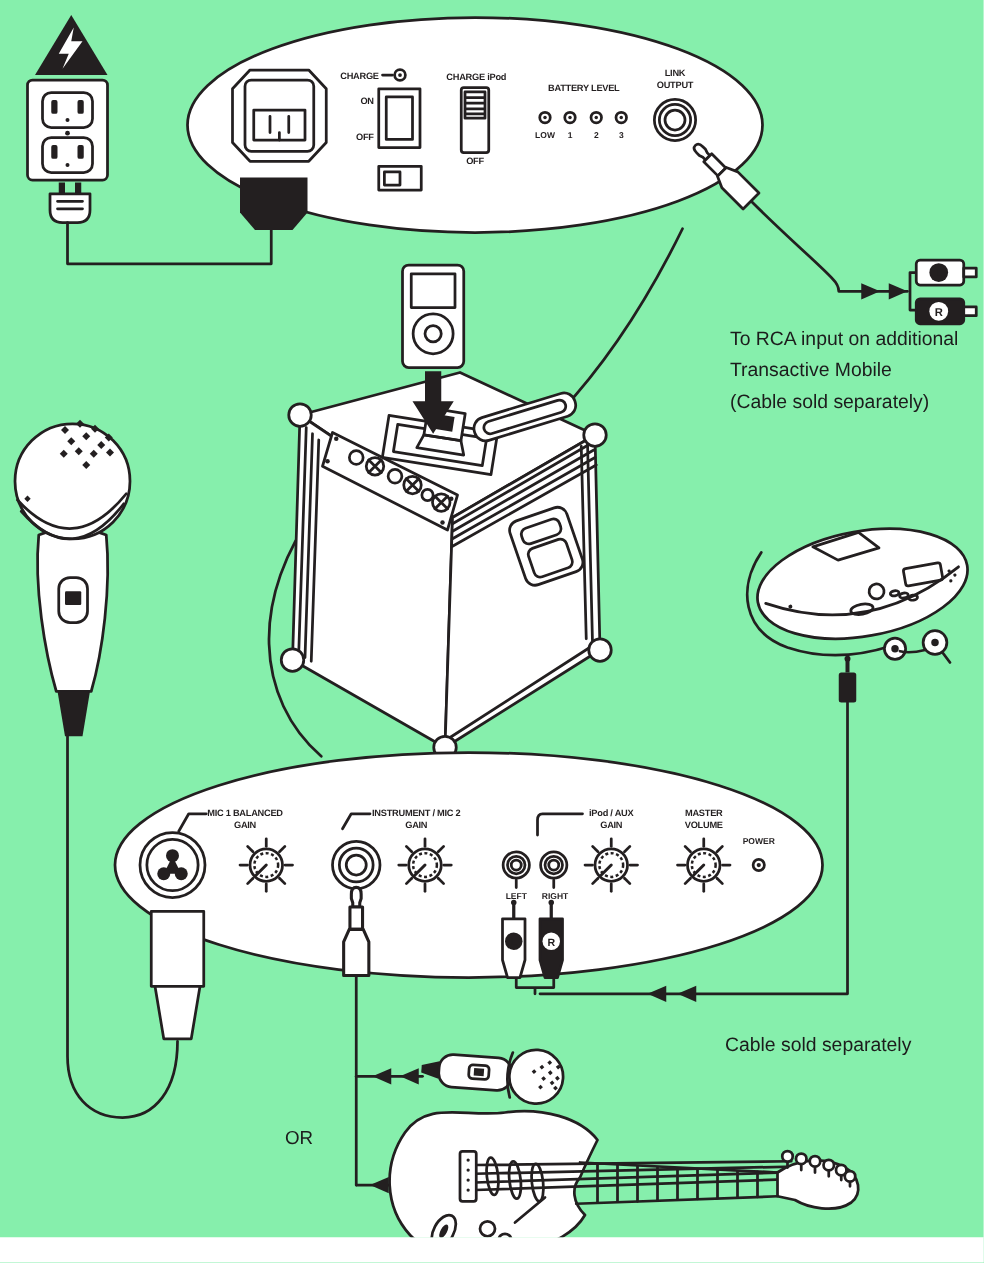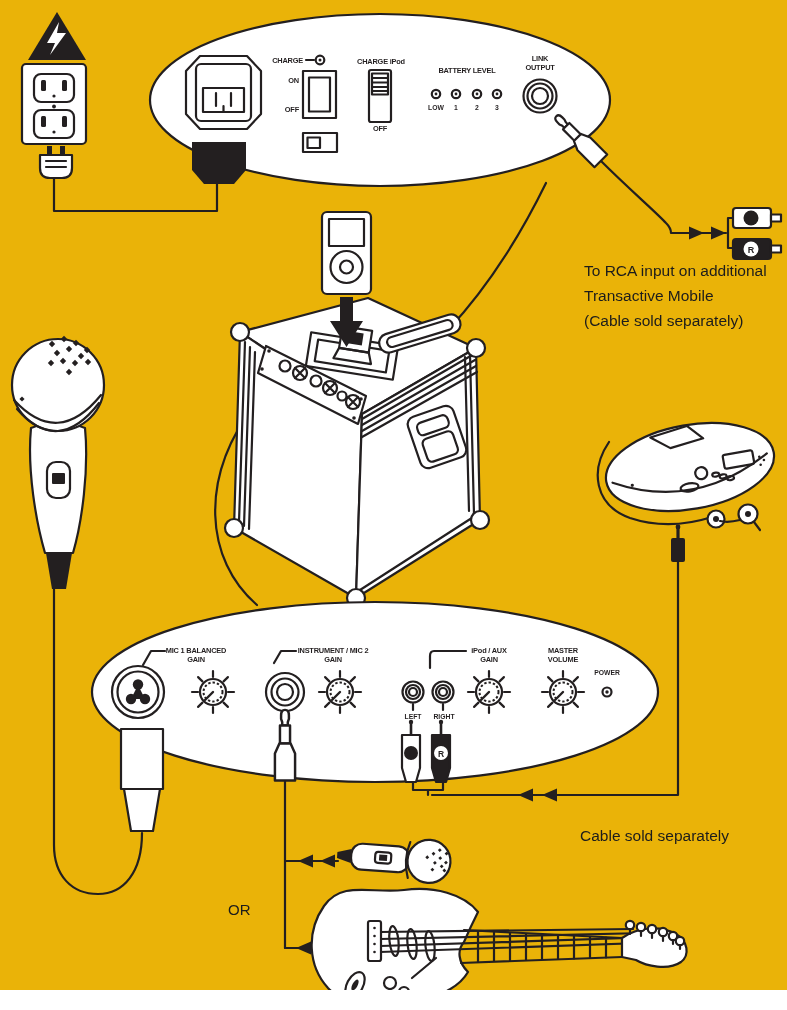--- a/index.html
+++ b/index.html
@@ -1,16 +1,16 @@
 <!DOCTYPE html>
 <html><head>
 <meta charset="utf-8">
 <style>
   html,body{margin:0;padding:0;background:#fff}
-  #stage{position:relative;width:787px;height:990px;background:#eab308;overflow:hidden}
+  #stage{position:relative;width:787px;height:990px;background:#86efac;overflow:hidden}
   svg{position:absolute;left:0;top:0}
   .s{stroke:#231f20;fill:none;stroke-width:2.2;stroke-linecap:round;stroke-linejoin:round}
   .w{stroke:#231f20;fill:#fff;stroke-width:2.2;stroke-linecap:round;stroke-linejoin:round}
   .k{fill:#231f20;stroke:none}
   text{font-family:"Liberation Sans",sans-serif;fill:#231f20}
   .pl{font-size:7.4px;font-weight:bold;letter-spacing:-0.2px}
   .ps{font-size:6.8px;font-weight:bold}
   .nt{font-size:15.5px;fill:#1c1c1c}
   .or{font-size:15px;fill:#1c1c1c}
 </style>

